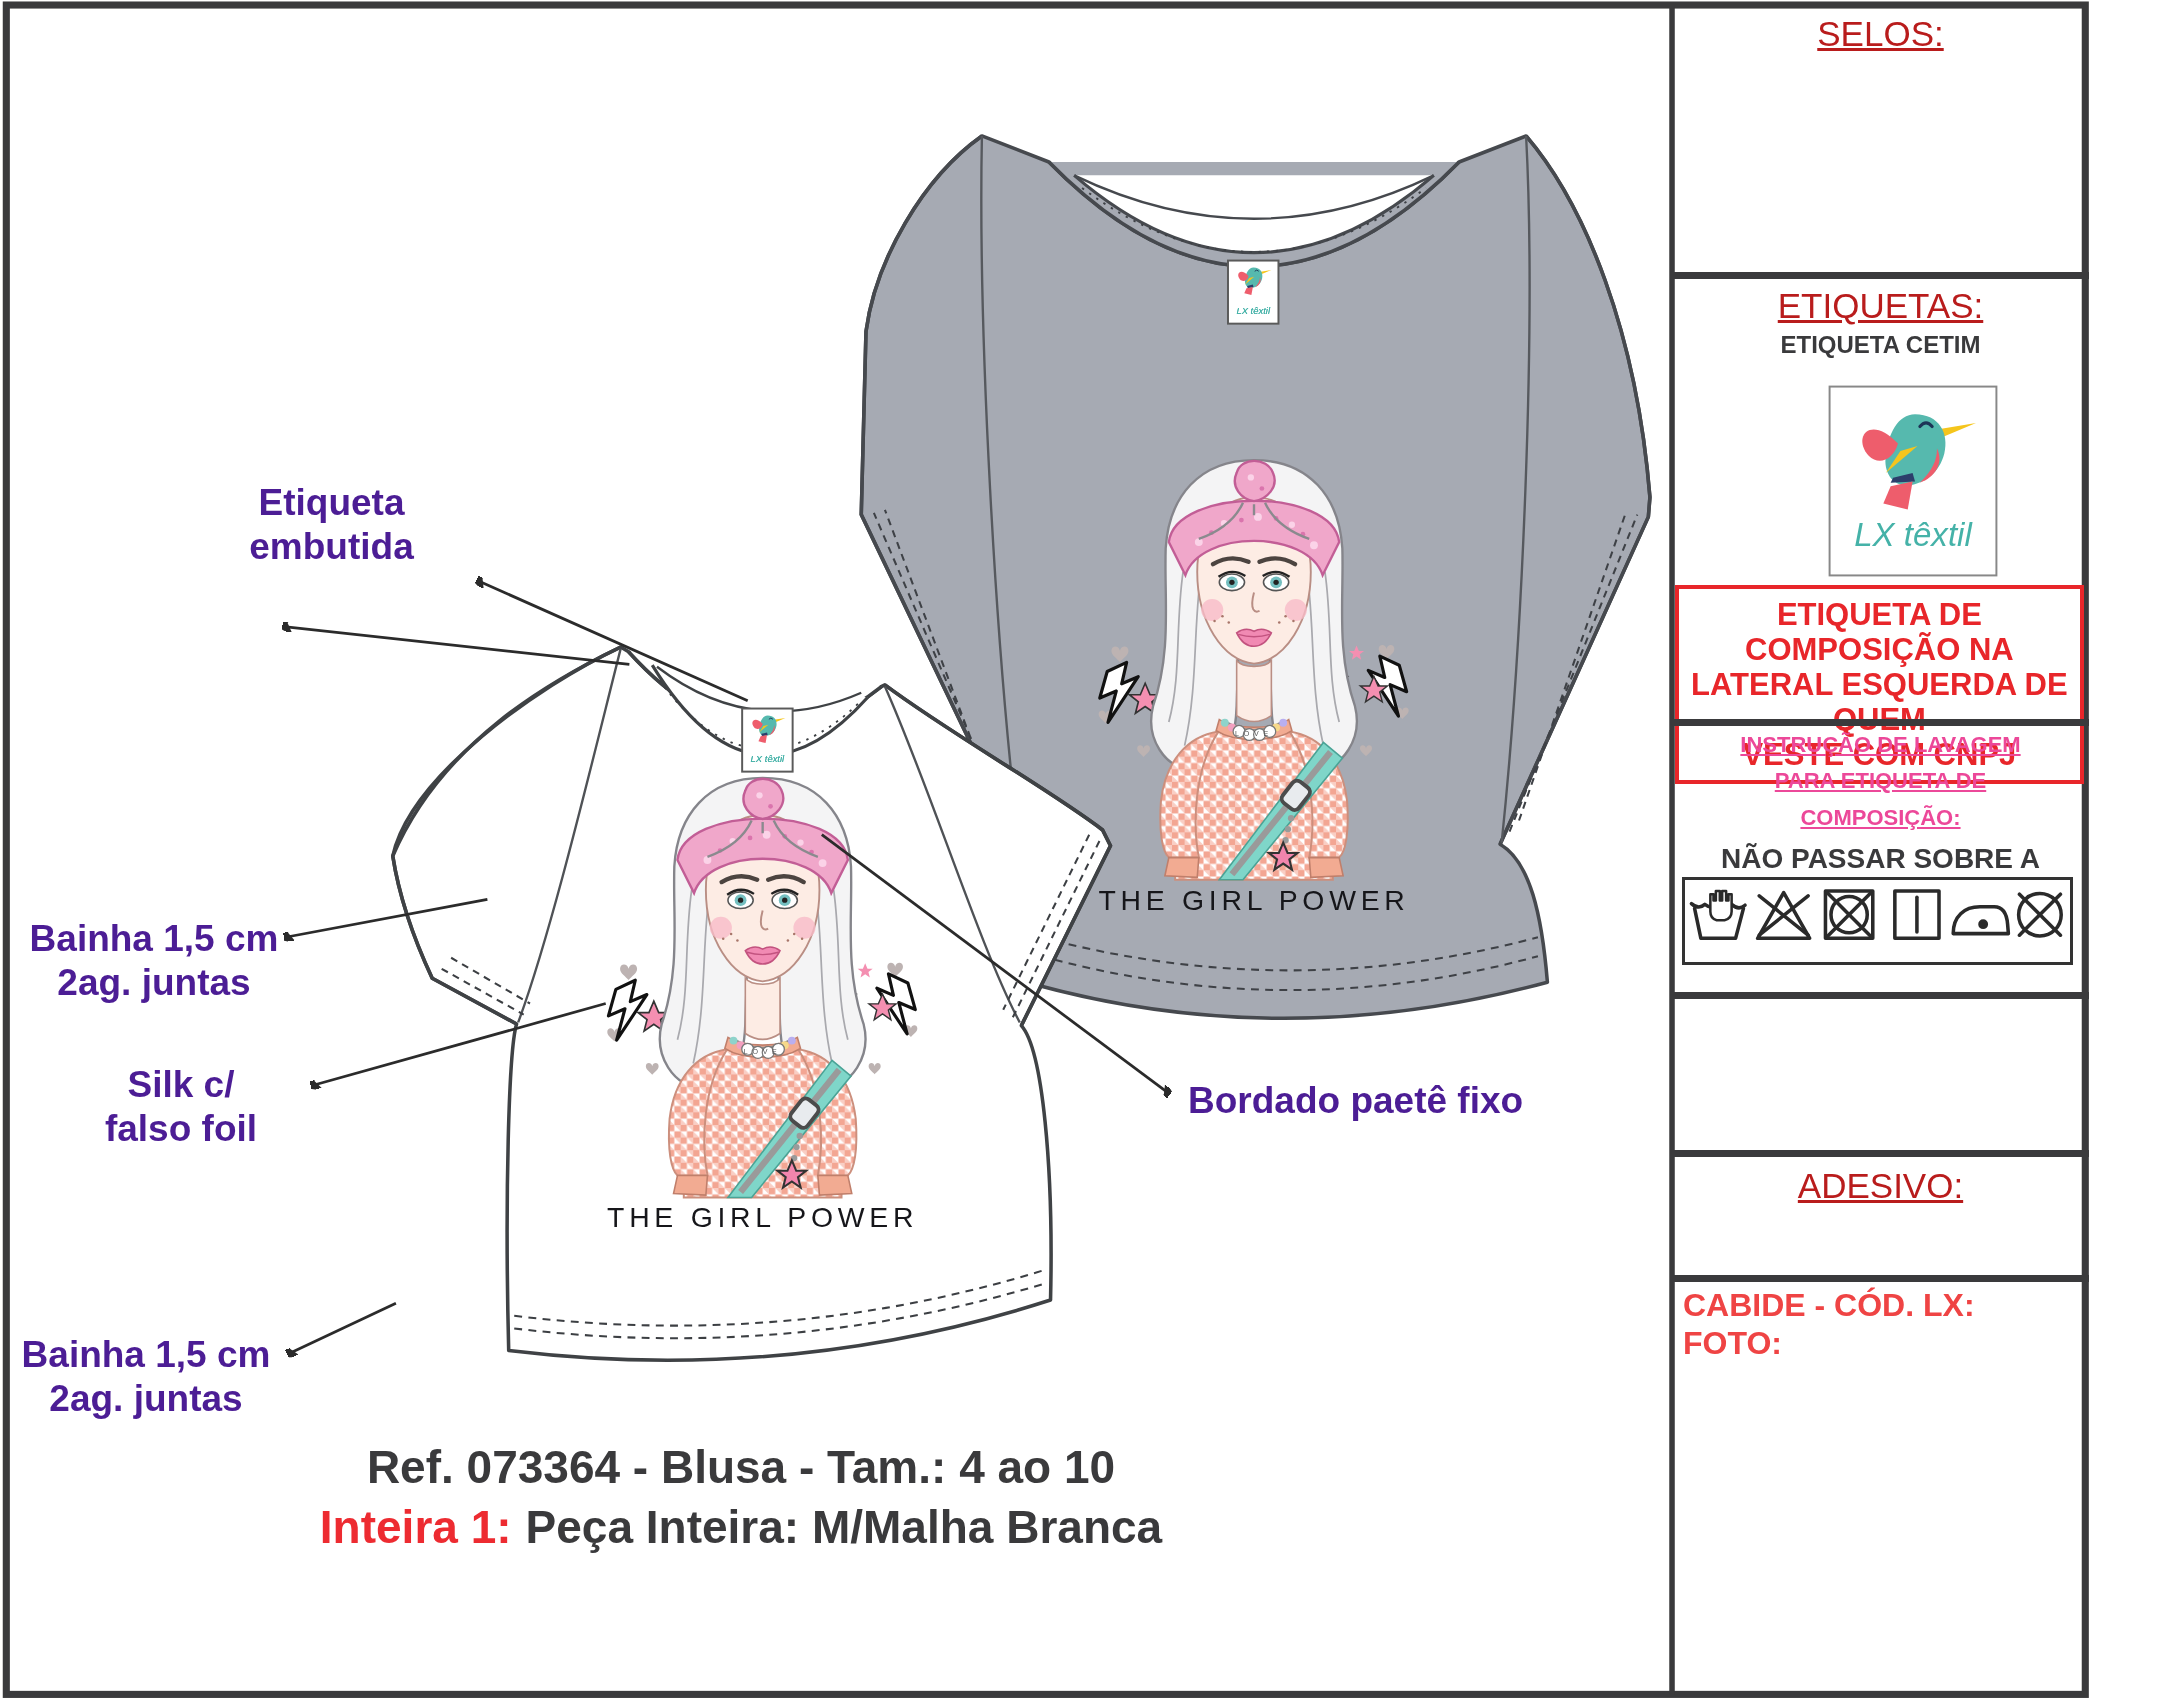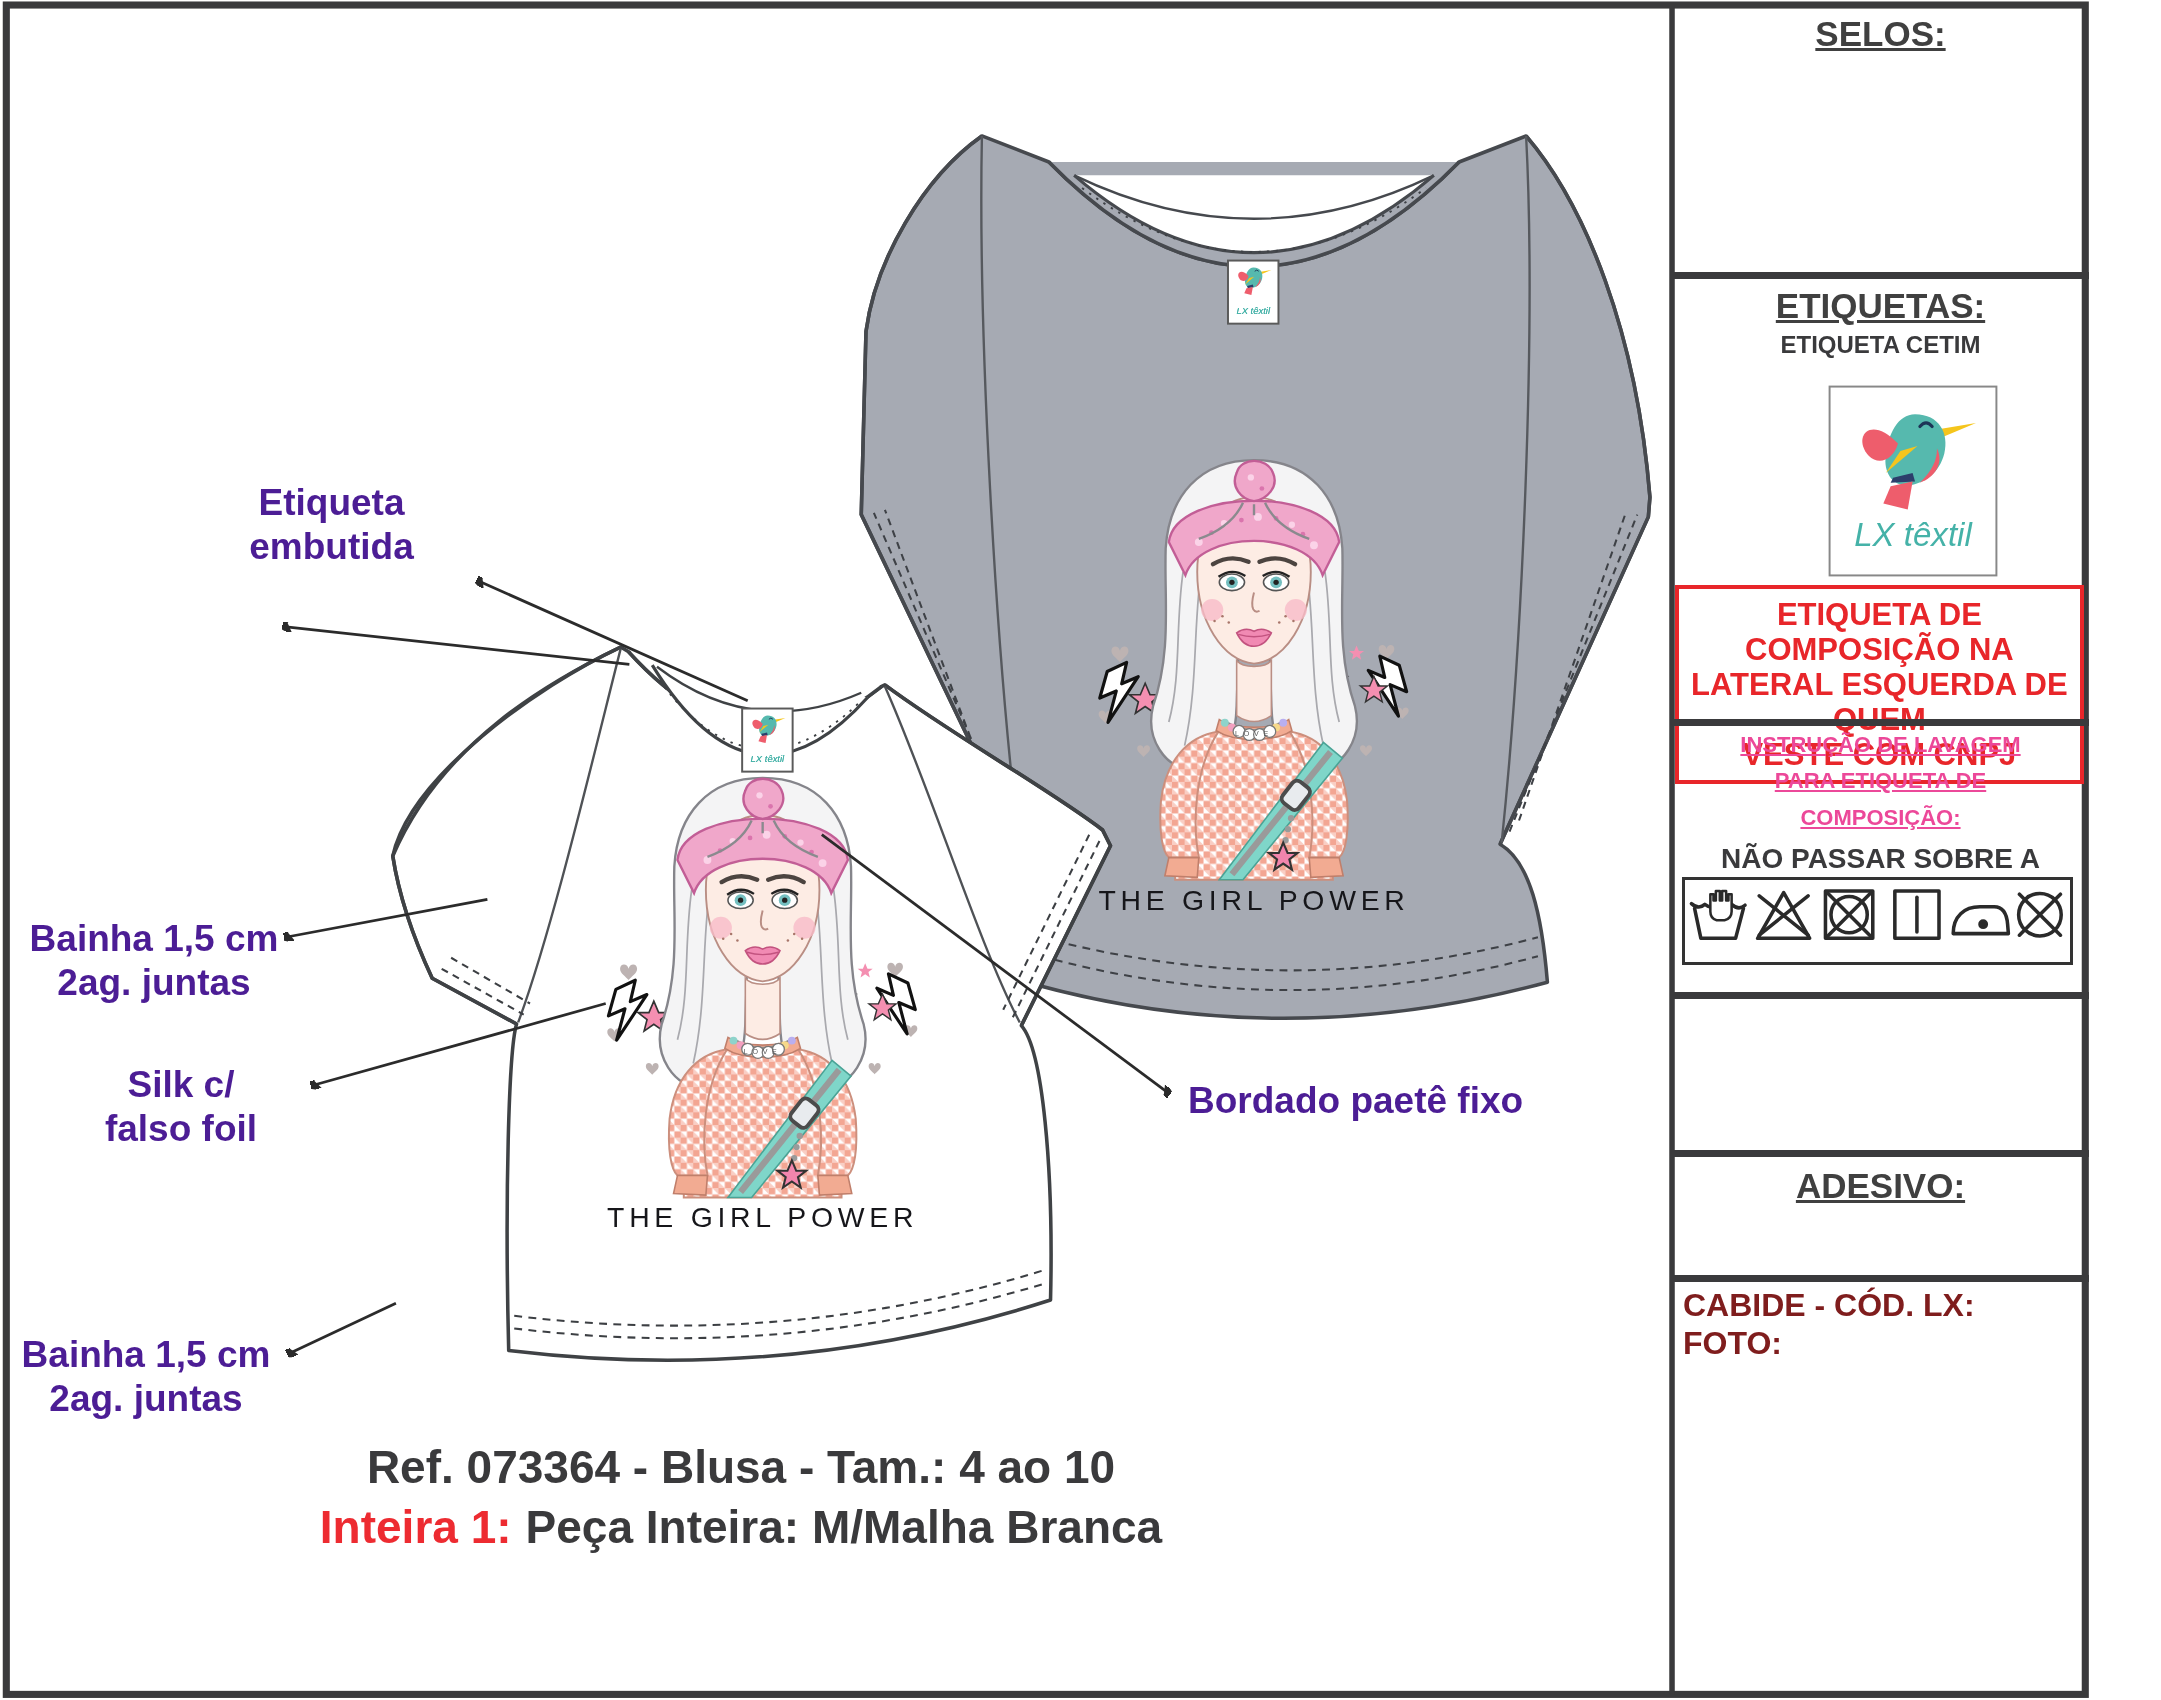--- a/index.html
+++ b/index.html
@@ -7,30 +7,30 @@
   .sheet{position:relative;width:2161px;height:1701px;background:#fff;overflow:hidden;}
   .layer{position:absolute;left:0;top:0;}
   .ann{position:absolute;color:#4c1d95;font-size:37px;line-height:44px;text-align:center;font-weight:700;}
   .ann.left{text-align:left;}
   .ref-line{position:absolute;left:110px;top:1440px;width:1262px;text-align:center;
             font-size:46px;font-weight:bold;color:#3a3a3c;}
   .variant-line{position:absolute;left:110px;width:1262px;text-align:center;
             font-size:46px;font-weight:bold;color:#3a3a3c;}
   .v-label{color:#ed2b31;margin-right:14px;}
   .sidebar{position:absolute;left:1672px;top:0;width:417px;height:1696px;}
-  .sb-title{position:absolute;left:0;width:100%;text-align:center;color:#404040;
-            font-weight:bold;font-size:35px;text-decoration:underline;}
+  .sb-title{position:absolute;left:0;width:100%;text-align:center;color:#b91c1c;
+            font-weight:normal;font-size:35px;text-decoration:underline;}
   .sb-divider{position:absolute;left:0;width:100%;height:7px;background:#3a3a3c;}
   .sb-dark{position:absolute;left:0;width:100%;text-align:center;color:#3a3a3c;font-weight:bold;}
   .redbox{position:absolute;left:3.2px;top:585px;width:394px;border:4.7px solid #e8262a;
           padding:8px 3.2px;background:#fff;}
   .redbox div{color:#e8262a;font-weight:bold;font-size:31px;line-height:35px;text-align:center;}
   .lav-line{position:absolute;left:0;width:100%;text-align:center;color:#ec4899;
             font-weight:bold;font-size:22px;text-decoration:underline;}
-  .cabide{position:absolute;left:11px;color:#7f1d1d;font-weight:bold;font-size:32px;}
+  .cabide{position:absolute;left:11px;color:#ef4444;font-weight:bold;font-size:32px;}
   .iconbox{position:absolute;left:9.5px;top:877px;width:391px;height:88px;border:3.2px solid #333;
            box-sizing:border-box;background:#fff;}
 </style>
 </head>
 <body>
 
 <div class="sheet">
 
 <svg class="layer" width="2161" height="1701" viewBox="0 0 2740 2156">
 <defs>

